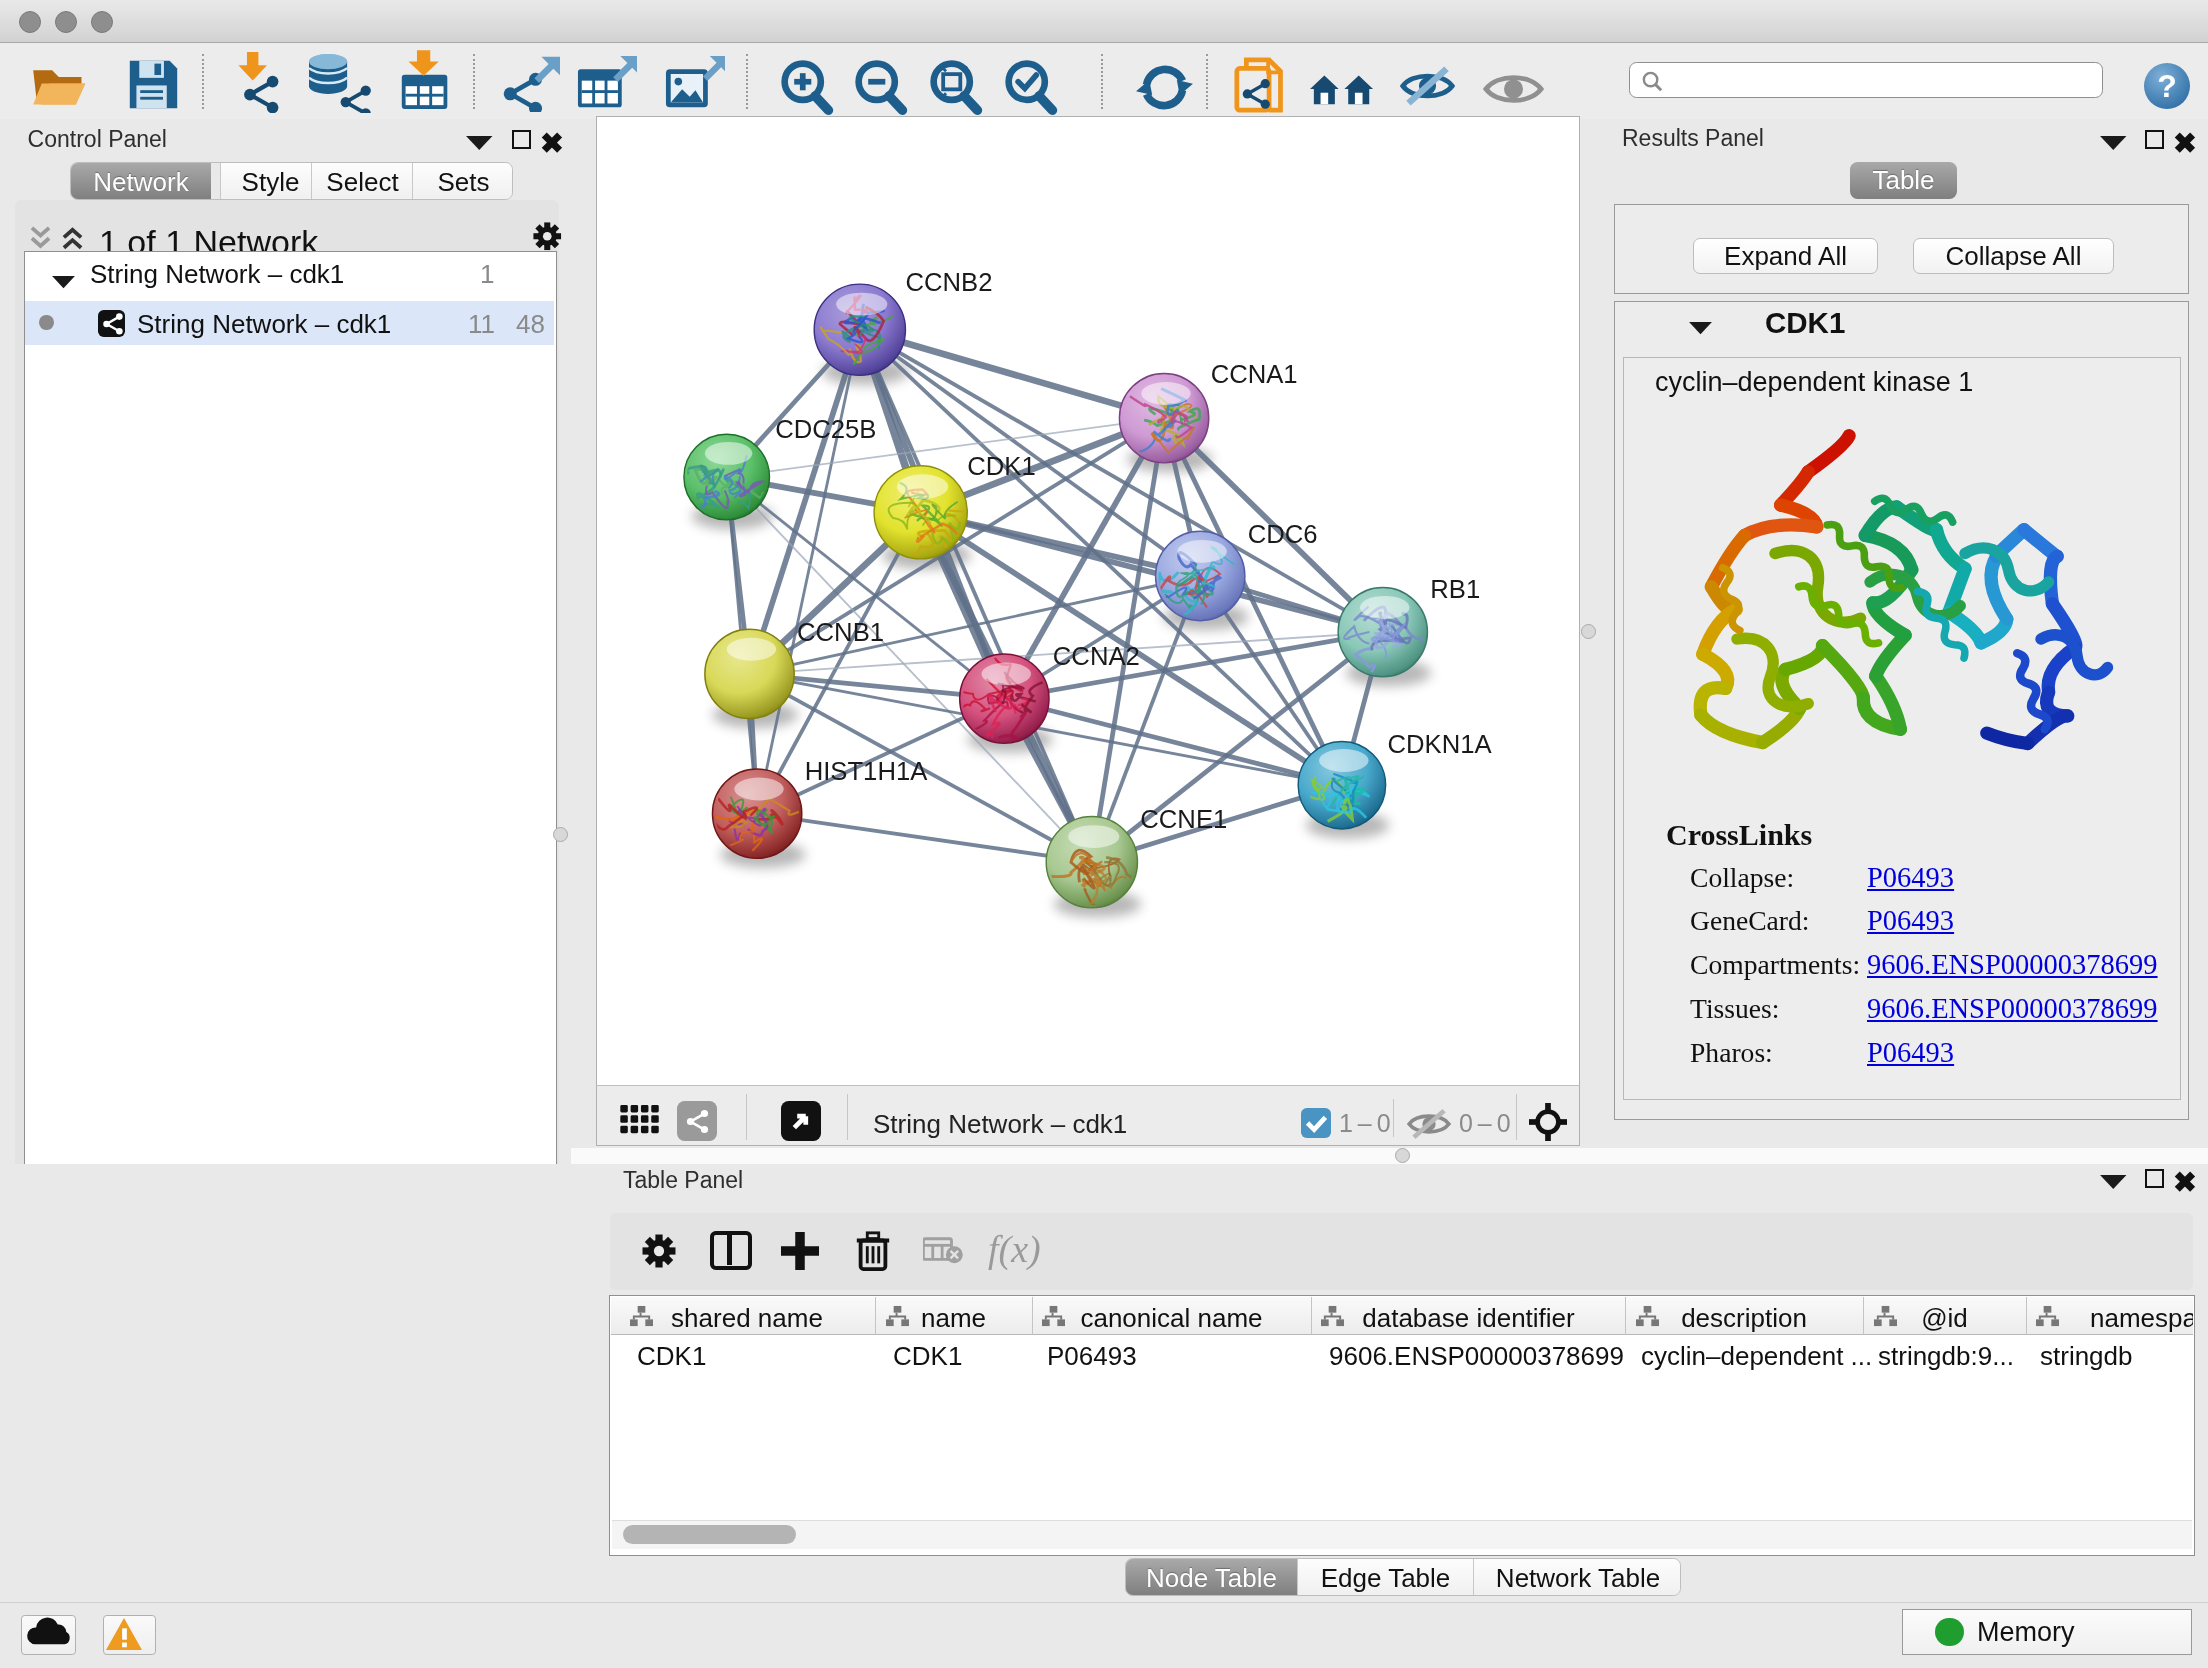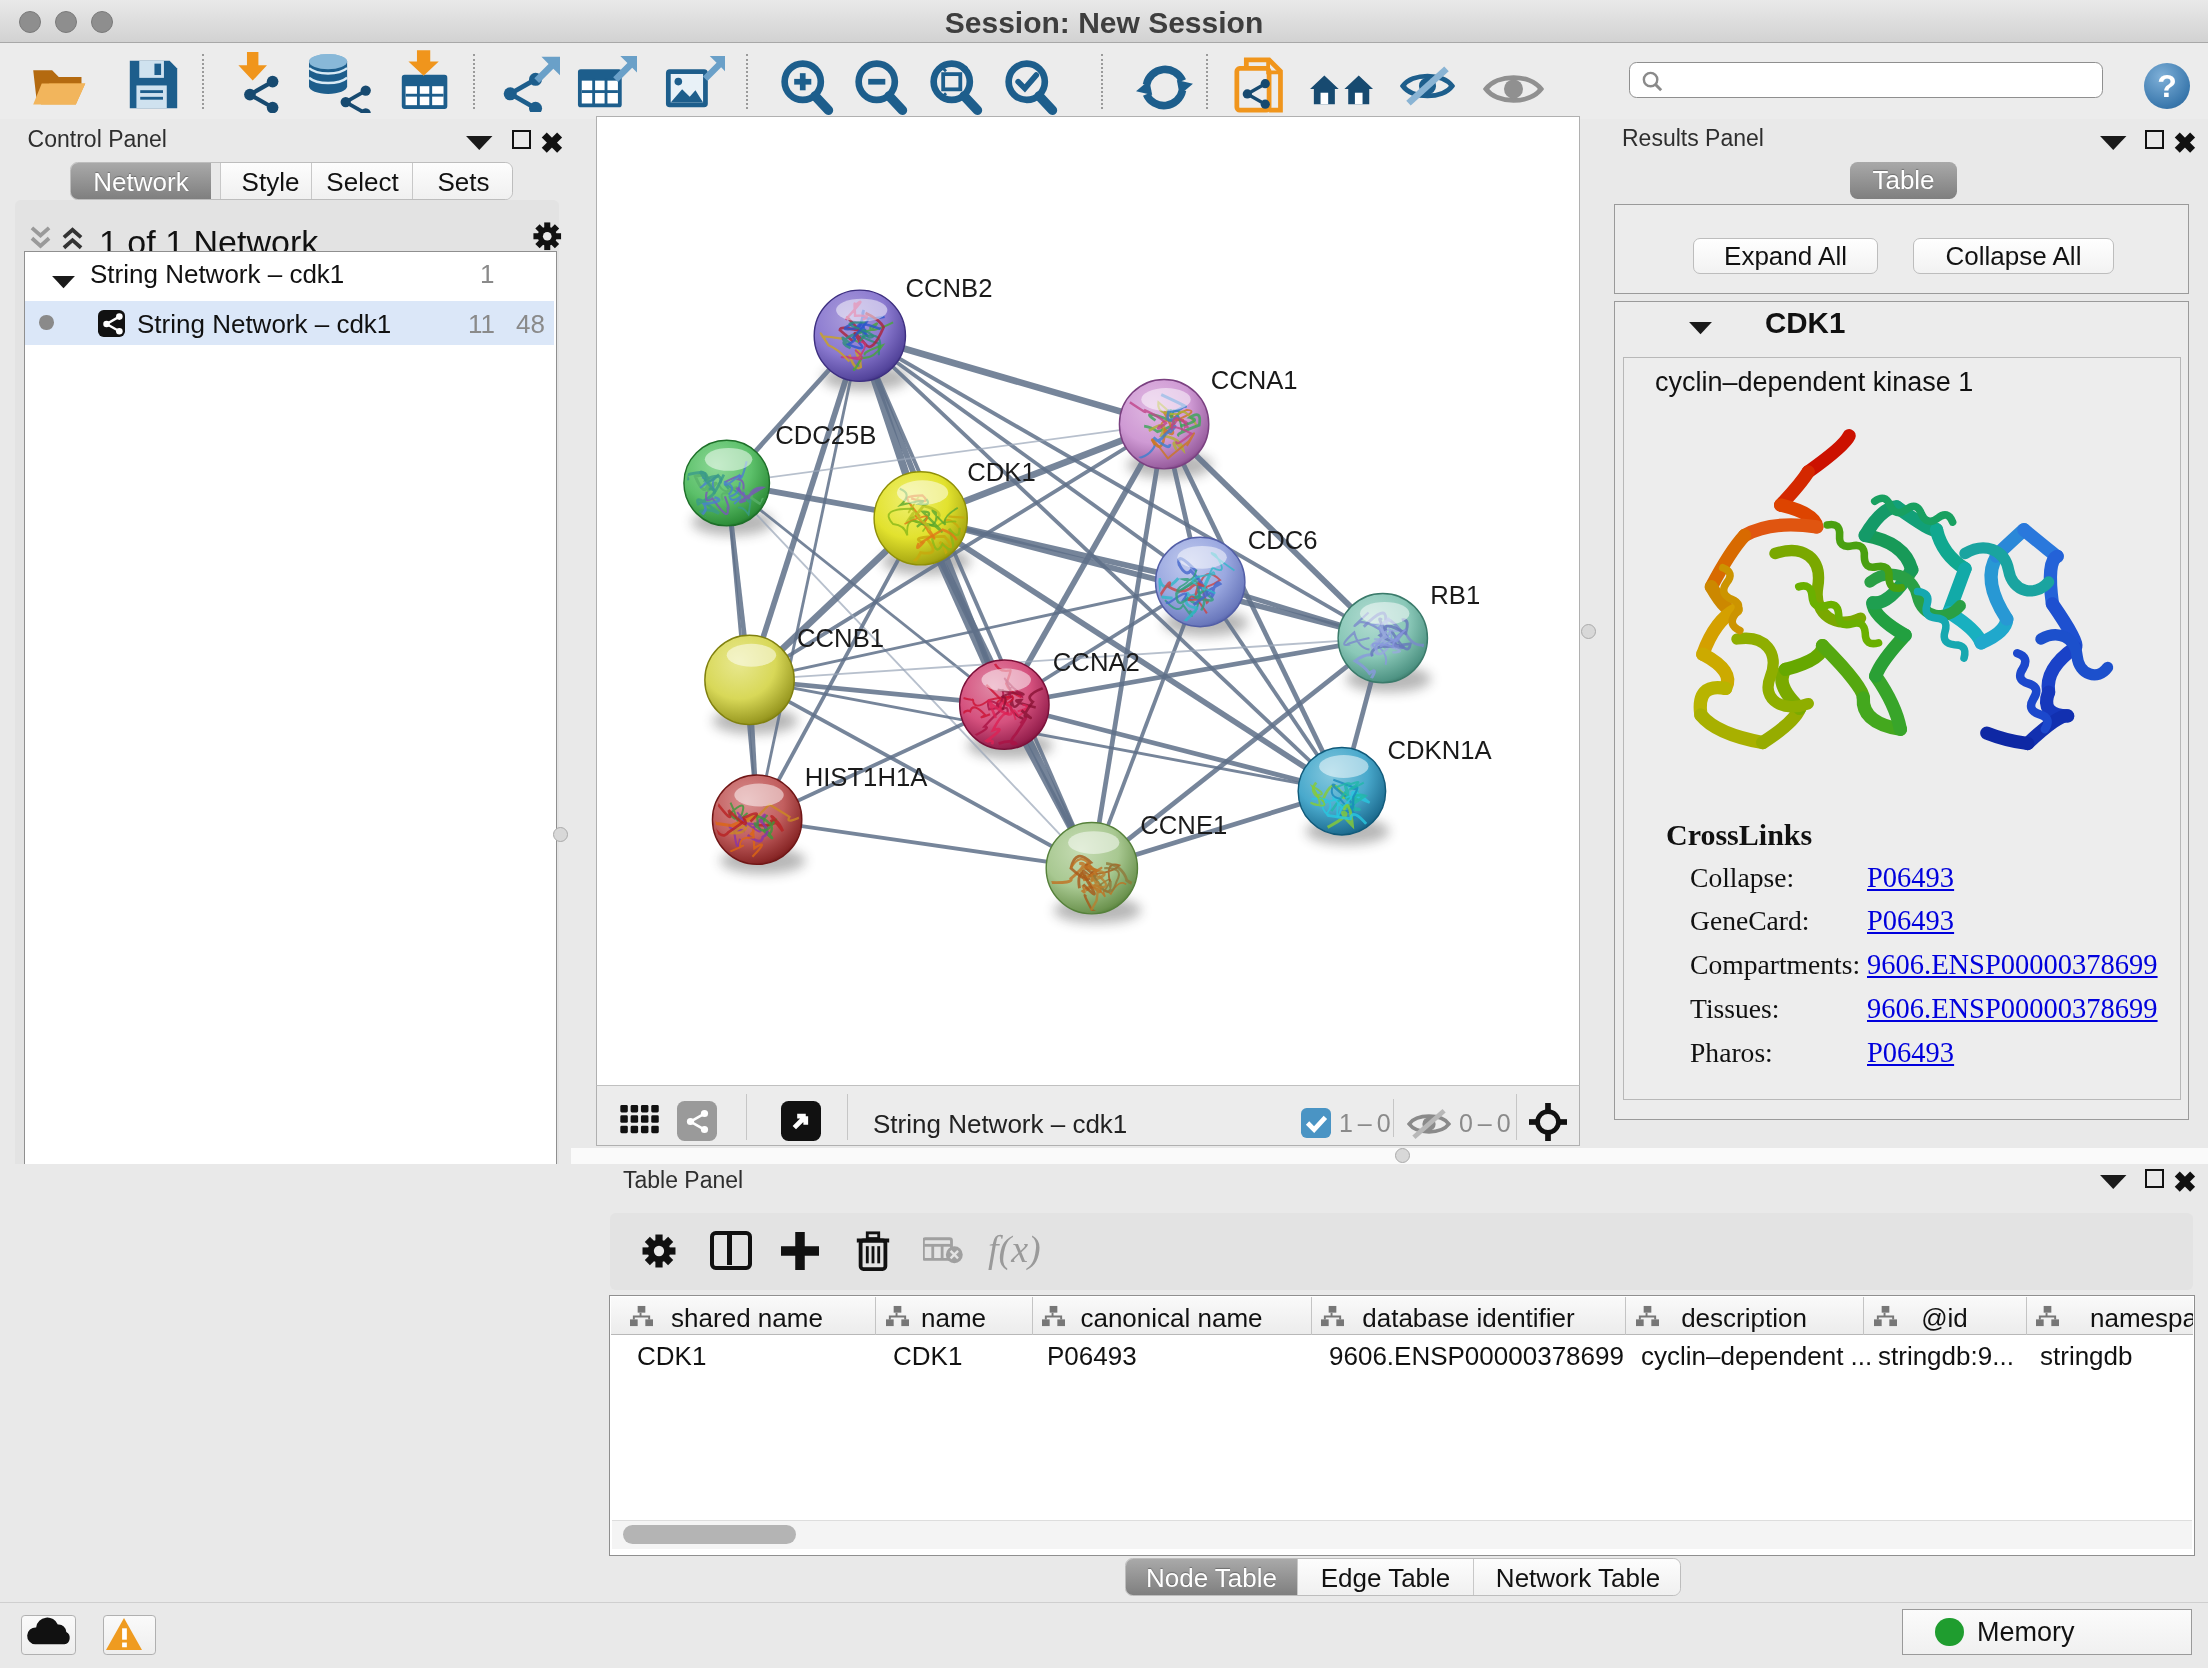--- a/index.html
+++ b/index.html
@@ -7,21 +7,20 @@
 .wbtn{position:absolute;background:linear-gradient(#ffffff,#f2f2f2);border:1.9px solid #bdbdbd;border-radius:7px;font-size:26px;color:#111;text-align:center}
 .tab{position:absolute;top:0;height:100%;font-size:26px;text-align:center;background:linear-gradient(#fdfdfd,#f0f0f0);color:#111}
 .seltab{background:linear-gradient(#a9a9a9,#7f7f7f);color:#fff;text-shadow:0 -1px 1px rgba(0,0,0,0.3)}
 .link{font-family:"Liberation Serif",serif;font-size:28.5px;color:#0000dd;text-decoration:underline}
 .srf{font-family:"Liberation Serif",serif;font-size:27.6px;color:#111}
 </style></head><body>
 <div class="abs" style="left:0;top:0;width:2208px;height:43px;background:linear-gradient(#e9e9e9,#d2d2d2);border-bottom:1px solid #a8a8a8">
 <div class="abs" style="left:19px;top:11.4px;width:22px;height:22px;border-radius:50%;background:#8e8e8e;border:1px solid #7a7a7a"></div>
 <div class="abs" style="left:55px;top:11.4px;width:22px;height:22px;border-radius:50%;background:#8e8e8e;border:1px solid #7a7a7a"></div>
 <div class="abs" style="left:91px;top:11.4px;width:22px;height:22px;border-radius:50%;background:#8e8e8e;border:1px solid #7a7a7a"></div>
-<div class="abs" style="left:0;top:5.7px;width:2208px;text-align:center;font-size:30px;font-weight:bold;color:#3e3e3e">Session: New Session</div>
 </div>
 <div class="abs" style="left:0;top:43px;width:2208px;height:76px;background:#ececec">
     <div style="position:absolute;left:30px;top:16px"><svg width="67" height="53" viewBox="0 0 70 56" style="">
         <path d="M3 12 h20 l7 7 h24 v8 h-40 l-7 20 z" fill="#b46a10"></path>
         <path d="M3 12 v36 h8 l9-22 h38 l-10 22 h-45" fill="#eda33b"></path>
         <path d="M12 26 h46 l-10 22 h-45 z" fill="#f2b55c"></path>
       </svg></div>
     <div style="position:absolute;left:126px;top:14.3px"><svg width="55" height="55" viewBox="0 0 58 58" style="">
         <path d="M4 4 h42 l8 8 v42 h-50 z" fill="#1d5e8c"></path>
         <rect x="14" y="4" width="26" height="18" fill="#cfe2ef"></rect>
@@ -231,21 +230,21 @@
           </g>
         </svg></div>
  <div class="abs" style="left:112px;top:7.6px;font-size:26px;color:#111">String Network – cdk1</div>
  <div class="abs" style="left:443px;top:7.6px;font-size:26px;color:#8a8a8a">11</div>
  <div class="abs" style="left:491px;top:7.6px;font-size:26px;color:#8a8a8a">48</div>
 </div>
 </div>
 <div class="abs" style="left:553px;top:827px;width:15px;height:15px;border-radius:50%;background:#d8d8d8;border:1px solid #aaa"></div>
 <div class="abs" style="left:1581px;top:624px;width:15px;height:15px;border-radius:50%;background:#d8d8d8;border:1px solid #aaa"></div>
 <div class="abs" style="left:596px;top:116px;width:984px;height:1030px;background:#fff;border:1.9px solid #b0b0b0"></div>
-<div class="abs" style="left:598px;top:118px;width:981px;height:967px"><svg width="981" height="967" viewBox="0 0 1031 1017" style="">
+<div class="abs" style="left:598px;top:112px;width:981px;height:967px"><svg width="981" height="967" viewBox="0 0 1031 1017" style="">
       <defs>
         <filter id="blur8" x="-50%" y="-50%" width="200%" height="200%">
           <feGaussianBlur stdDeviation="6"></feGaussianBlur>
         </filter>
         <radialGradient id="gCCNB2" cx="0.38" cy="0.3" r="0.75">
           <stop offset="0" stop-color="#aa9cdb"></stop>
           <stop offset="0.55" stop-color="#8b7ad0"></stop>
           <stop offset="0.92" stop-color="#54459c"></stop>
           <stop offset="1" stop-color="#3d2f80"></stop>
         </radialGradient>

